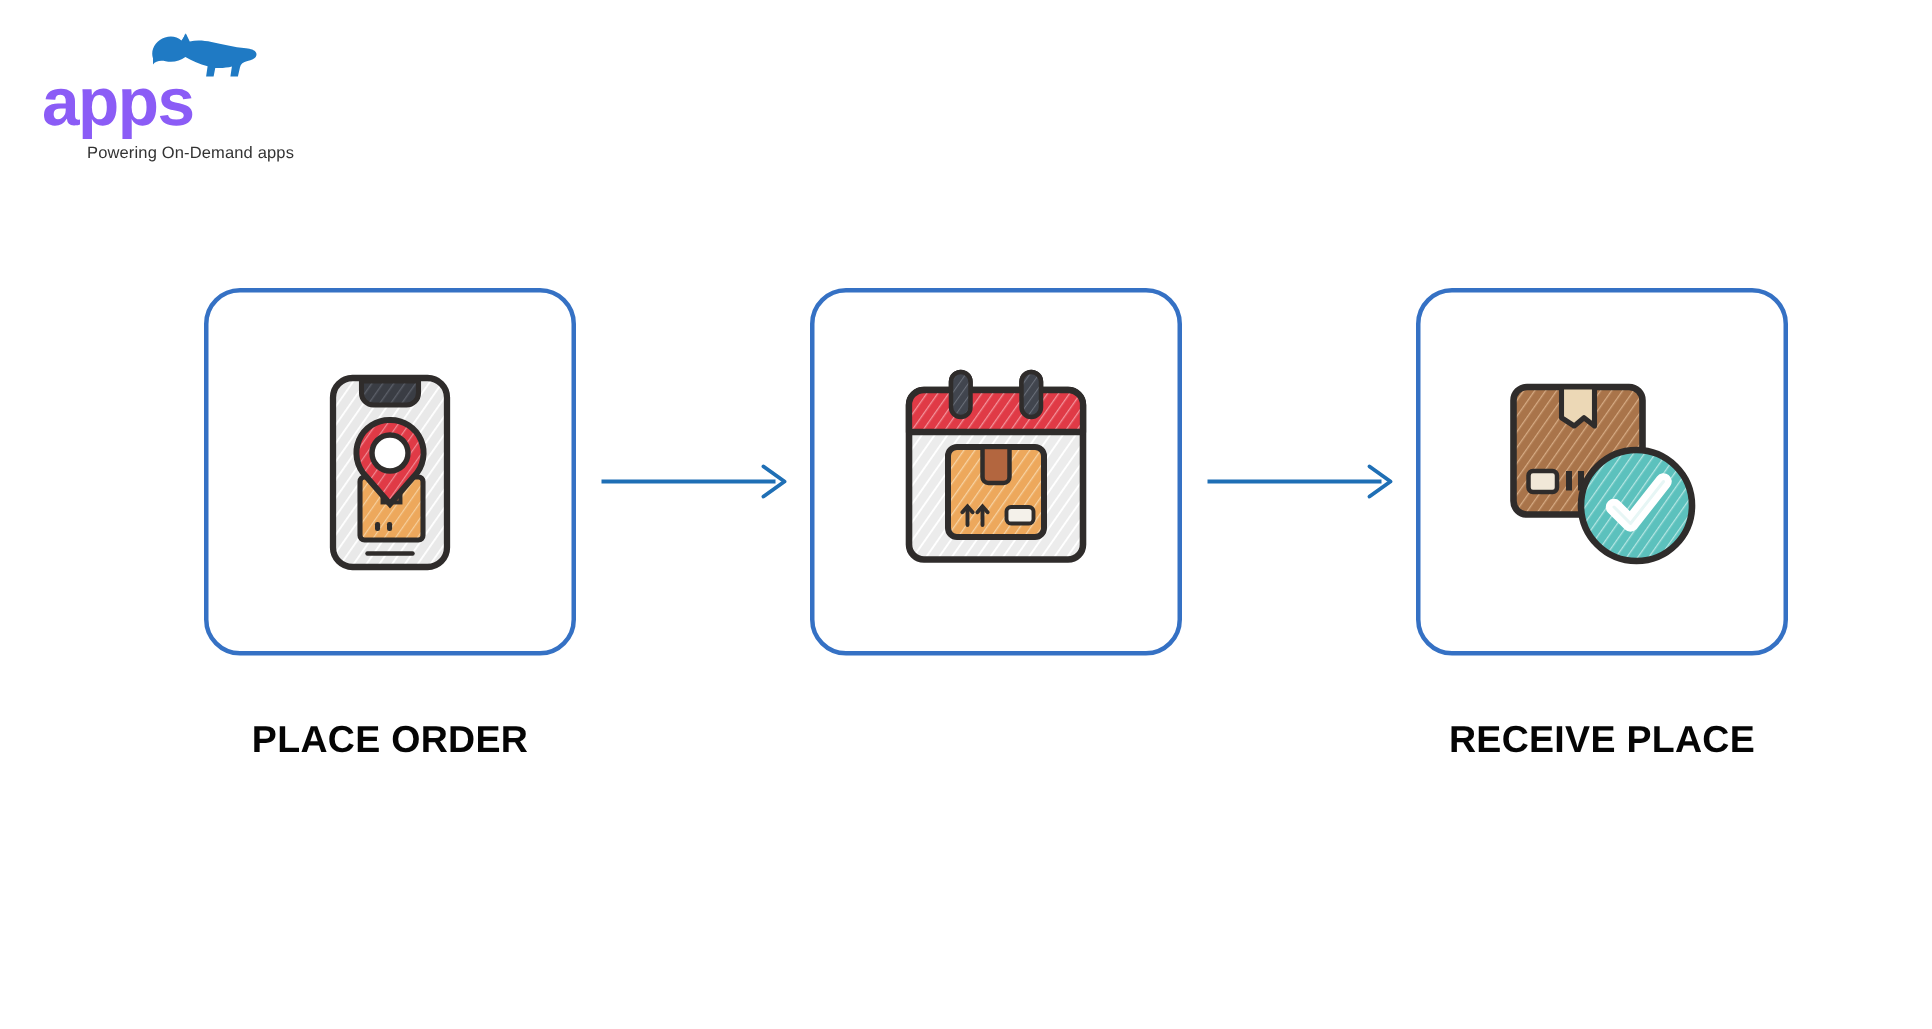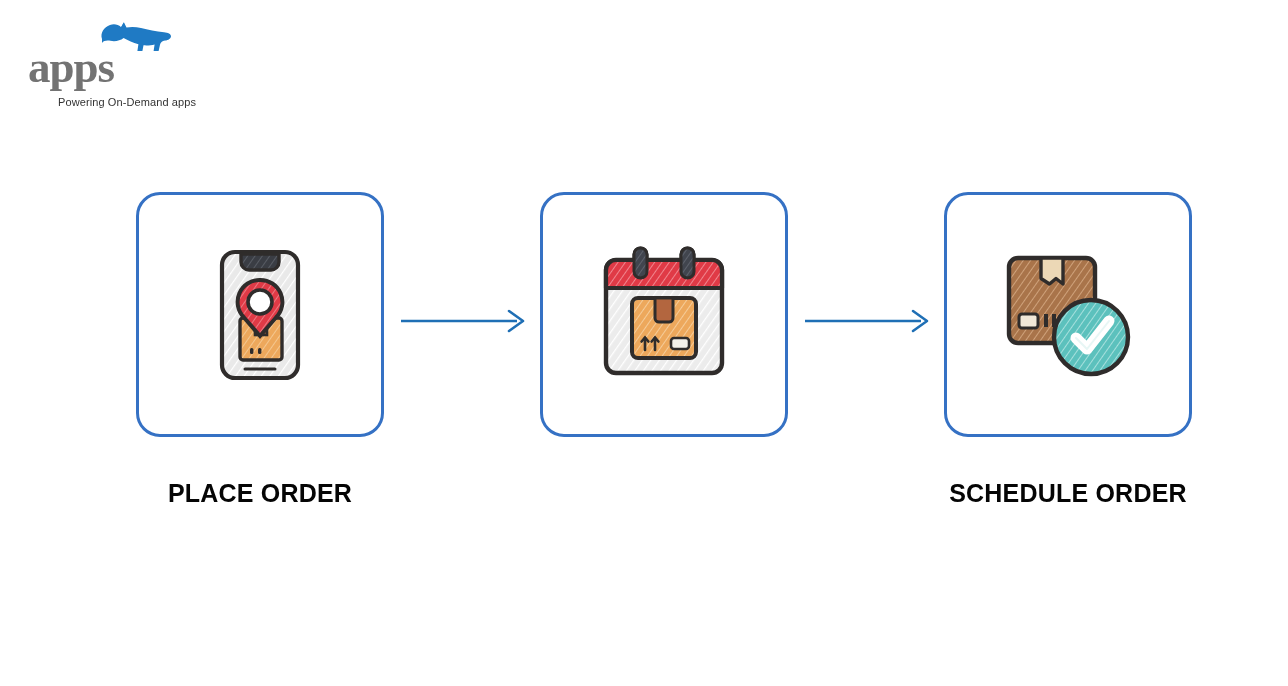--- a/index.html
+++ b/index.html
@@ -32,23 +32,23 @@
     width: 76px;
     height: 36px;
   }
   .logo-wordmark {
     position: absolute;
     left: 0px;
     top: 27px;
     font-size: 45px;
     font-weight: 700;
     letter-spacing: -1px;
-    color: #737373;
+    color: #8b5cf6;
     line-height: 1;
-    font-family: Liberation Serif, serif;
+    font-family: Liberation Sans, sans-serif;
   }
   .logo-tagline {
     position: absolute;
     left: 30px;
     top: 78px;
     font-size: 11px;
     color: #333333;
     letter-spacing: 0.1px;
     font-family: "Liberation Sans", sans-serif;
   }
@@ -257,16 +257,16 @@
           <rect x="26" y="74" width="19" height="14" rx="3" fill="#f1e8d8" stroke="#2f2c2b" stroke-width="3"></rect>
           <rect x="51" y="74" width="4" height="13" fill="#2f2c2b"></rect>
           <rect x="59" y="74" width="4" height="13" fill="#2f2c2b"></rect>
 
           <circle cx="98" cy="97" r="37" fill="url(#hatchTeal)" stroke="#2f2c2b" stroke-width="4.4"></circle>
           <path d="M83 98 L94 109 L116 81" fill="none" stroke="#ffffff" stroke-width="11" stroke-linecap="round" stroke-linejoin="round"></path>
           <path d="M83 98 L94 109 L116 81" fill="none" stroke="#e7f6f5" stroke-width="2" stroke-linecap="round" stroke-linejoin="round"></path>
         </svg>
       </span>
     </div>
-    <div class="step-label">SCHEDULE ORDER</div>
+    <div class="step-label">RECEIVE PLACE</div>
   </div>
 
 </div>
 
 </body></html>

